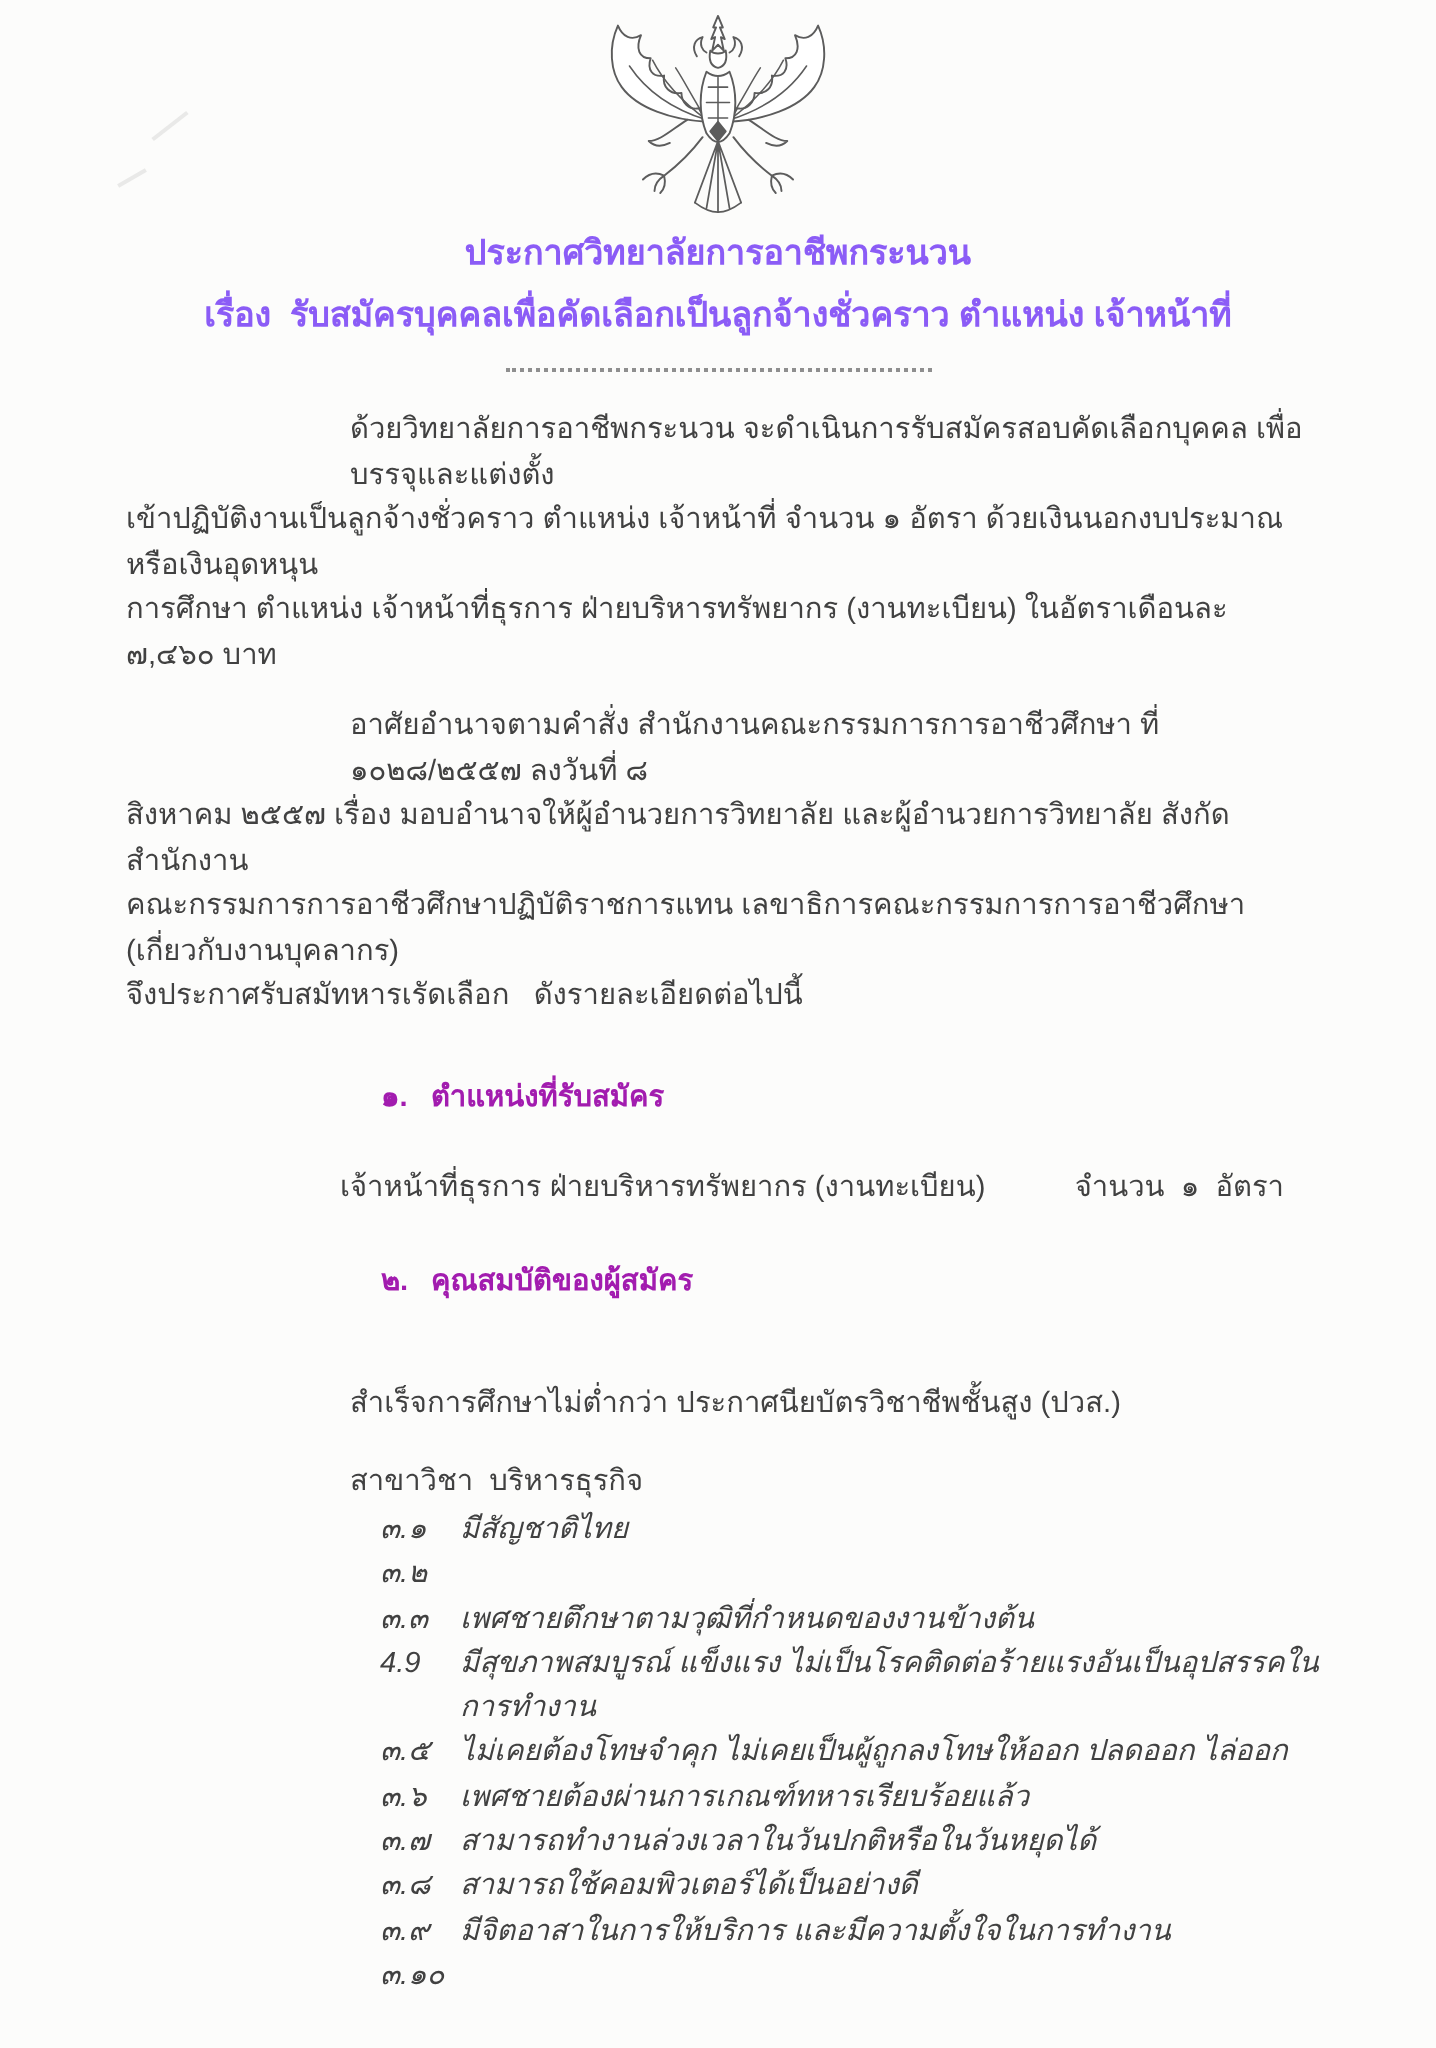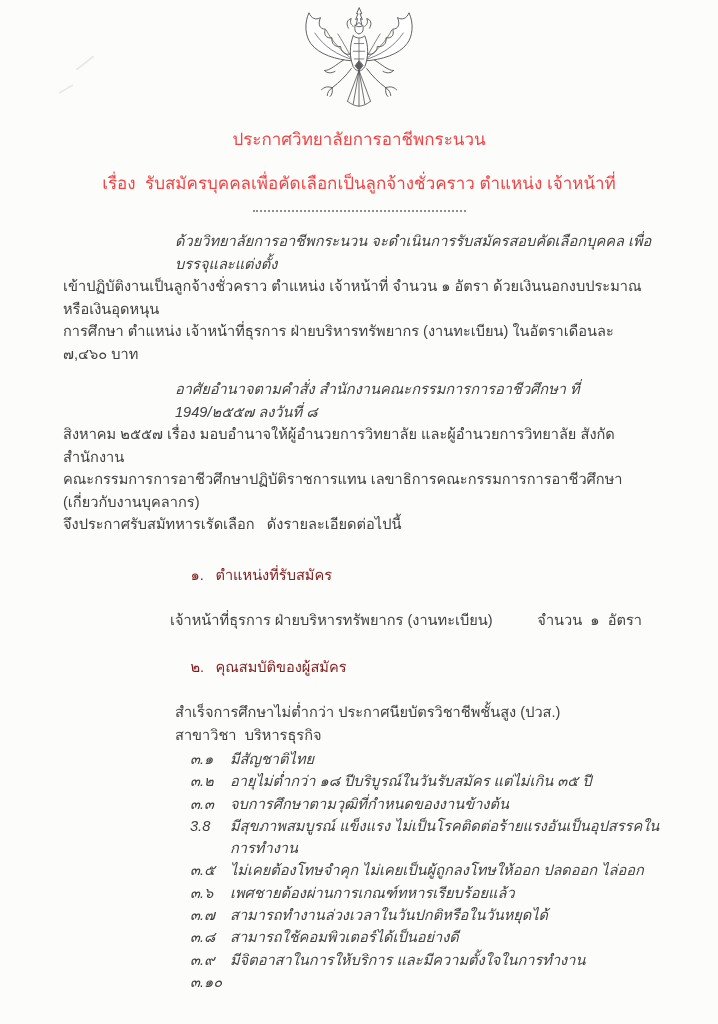--- a/index.html
+++ b/index.html
@@ -7,39 +7,39 @@
     width:718px; height:1024px;
     background:#fcfcfb;
     position:relative; overflow:hidden;
     font-family:"Liberation Sans","DejaVu Sans",sans-serif;
     color:#414141;
     box-sizing:border-box;
     margin:0 auto;
   }
   .emblem { display:block; margin:7px auto 0; }
   .doc-title {
-    margin-top:18px; text-align:center;
-    font-size:17px; font-weight:400; line-height:26px;
-    color:#ef4444; white-space:pre-wrap;
+    margin-top:5px; text-align:center;
+    font-size:17px; font-weight:700; line-height:26px;
+    color:#8b5cf6; white-space:pre-wrap;
   }
   .sep { width:213px; margin:13px auto 0; border-top:2px dotted #8f8f8f; height:0; }
   .content { padding:12px 58px 0 63px; font-size:14.6px; line-height:22.5px; }
   .ln { display:block; white-space:pre-wrap; }
   .para { margin-top:0; }
   .para-1 { margin-top:6px; }
   .para-2 { margin-top:13px; }
-  .ln-indent { padding-left:112px;font-style:italic; }
+  .ln-indent { padding-left:112px; }
   .section { margin-top:2px; }
   .section-1 { margin-top:6px; }
-  .sec-head { font-weight:400; color:#7f1d1d; padding-left:95px; line-height:22.5px; white-space:pre-wrap; }
+  .sec-head { font-weight:700; color:#a21caf; padding-left:95px; line-height:22.5px; white-space:pre-wrap; }
   .sec-num { display:inline-block; min-width:25px; }
   .sec1-row { display:flex; padding-left:107px; line-height:22.5px;justify-content:flex-end; }
   .sec1-pos { white-space:pre-wrap; }
   .sec1-qty { margin-left:auto; padding-right:18px; white-space:pre-wrap; }
-  .sec2-ln { padding-left:112px; line-height:22.5px; white-space:pre-wrap; }
+  .sec2-ln { padding-left:112px; line-height:22.5px; white-space:pre-wrap;margin-top:16px; }
   .sub-item { display:flex; padding-left:127px; line-height:22.3px;font-style:italic; }
   .sub-num { flex:0 0 40px; white-space:pre; }
   .sub-text { flex:1; white-space:pre-wrap; }
   .speck { position:absolute; background:#e9e9e8; }
   .speck-1 { left:74px; top:62px; width:22px; height:2px; transform:rotate(-38deg); }
   .speck-2 { left:58px; top:88px; width:16px; height:2px; transform:rotate(-30deg); }
 </style>
 </head>
 <body>
 
@@ -77,21 +77,21 @@
 
   <div class="content">
 
     <div class="para para-1">
       <span class="ln ln-indent">ด้วยวิทยาลัยการอาชีพกระนวน จะดำเนินการรับสมัครสอบคัดเลือกบุคคล เพื่อบรรจุและแต่งตั้ง</span>
       <span class="ln">เข้าปฏิบัติงานเป็นลูกจ้างชั่วคราว ตำแหน่ง เจ้าหน้าที่ จำนวน ๑ อัตรา ด้วยเงินนอกงบประมาณหรือเงินอุดหนุน</span>
       <span class="ln">การศึกษา ตำแหน่ง เจ้าหน้าที่ธุรการ ฝ่ายบริหารทรัพยากร (งานทะเบียน) ในอัตราเดือนละ ๗,๔๖๐ บาท</span>
     </div>
 
     <div class="para para-2">
-      <span class="ln ln-indent">อาศัยอำนาจตามคำสั่ง สำนักงานคณะกรรมการการอาชีวศึกษา ที่ 1949/๒๕๕๗ ลงวันที่ ๘</span>
+      <span class="ln ln-indent">อาศัยอำนาจตามคำสั่ง สำนักงานคณะกรรมการการอาชีวศึกษา ที่ ๑๐๒๘/๒๕๕๗ ลงวันที่ ๘</span>
       <span class="ln">สิงหาคม ๒๕๕๗ เรื่อง มอบอำนาจให้ผู้อำนวยการวิทยาลัย และผู้อำนวยการวิทยาลัย สังกัดสำนักงาน</span>
       <span class="ln">คณะกรรมการการอาชีวศึกษาปฏิบัติราชการแทน เลขาธิการคณะกรรมการการอาชีวศึกษา (เกี่ยวกับงานบุคลากร)</span>
       <span class="ln">จึงประกาศรับสมัทหารเรัดเลือก   ดังรายละเอียดต่อไปนี้</span>
     </div>
 
     <div class="section section-1">
       <div class="sec-head">
         <span class="sec-num">๑.</span><span>ตำแหน่งที่รับสมัคร</span>
       </div>
       <div class="sec1-row">
@@ -108,28 +108,27 @@
       <div class="sec2-ln">สาขาวิชา  บริหารธุรกิจ</div>
     </div>
 
     <div class="section">
       <div class="sub-item">
         <span class="sub-num">๓.๑</span>
         <span class="sub-text">มีสัญชาติไทย</span>
       </div>
       <div class="sub-item">
         <span class="sub-num">๓.๒</span>
-        <span class="sub-text">อายุไม่ต่ำกว่า ๑๘ ปีบริบูรณ์ในวันรับสมัคร แต่ไม่เกิน ๓๕ ปี</span>
       </div>
       <div class="sub-item">
         <span class="sub-num">๓.๓</span>
-        <span class="sub-text">จบการศึกษาตามวุฒิที่กำหนดของงานข้างต้น</span>
+        <span class="sub-text">เพศชายตึกษาตามวุฒิที่กำหนดของงานข้างต้น</span>
       </div>
       <div class="sub-item">
-        <span class="sub-num">3.8</span>
+        <span class="sub-num">4.9</span>
         <span class="sub-text">มีสุขภาพสมบูรณ์ แข็งแรง ไม่เป็นโรคติดต่อร้ายแรงอันเป็นอุปสรรคในการทำงาน</span>
       </div>
       <div class="sub-item">
         <span class="sub-num">๓.๕</span>
         <span class="sub-text">ไม่เคยต้องโทษจำคุก ไม่เคยเป็นผู้ถูกลงโทษให้ออก ปลดออก ไล่ออก</span>
       </div>
       <div class="sub-item">
         <span class="sub-num">๓.๖</span>
         <span class="sub-text">เพศชายต้องผ่านการเกณฑ์ทหารเรียบร้อยแล้ว</span>
       </div>

